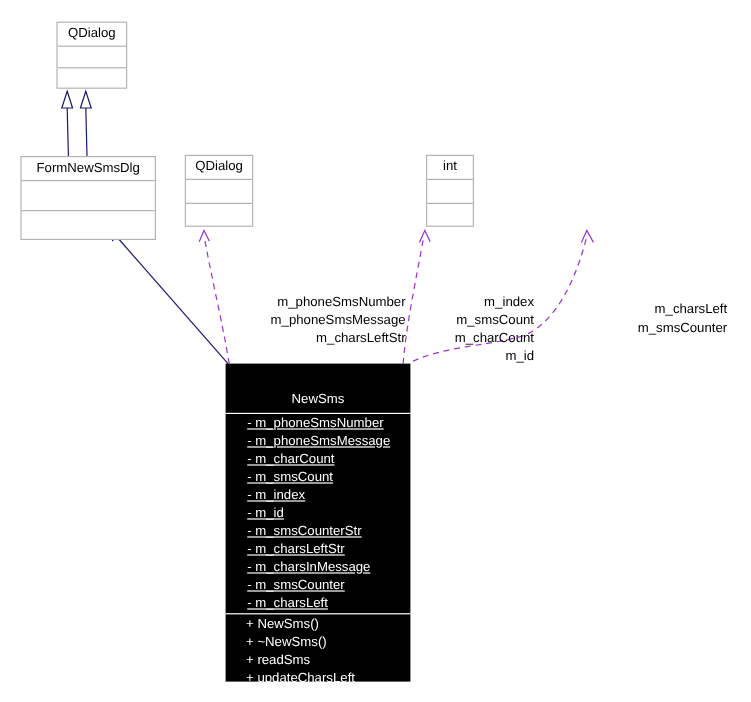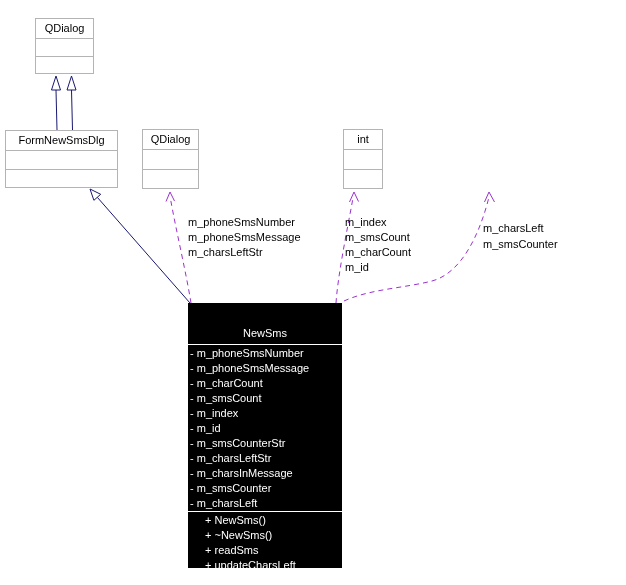--- a/index.html
+++ b/index.html
@@ -20,37 +20,37 @@
     font-size:11px;color:var(--text);
   }
   .edges{position:absolute;left:0;top:0;pointer-events:none;}
   .inh{stroke:var(--inheritance);stroke-width:1;fill:none;}
   .inh-head{stroke:var(--inheritance);stroke-width:1;fill:var(--box-bg);}
   .use{stroke:var(--usage);stroke-width:1;fill:none;stroke-dasharray:5,4;}
   .use-head{stroke:var(--usage);stroke-width:1;fill:none;}
   .cls{
     position:absolute;background:var(--box-bg);
     border:1px solid var(--box-border);box-sizing:border-box;
-    display:flex;flex-direction:column;cursor:pointer;
+    display:flex;flex-direction:column;cursor:pointer;margin-left:12px;
   }
   .cls-title{
     height:19px;line-height:19px;text-align:center;white-space:nowrap;
     border-bottom:1px solid var(--box-border);
   }
   .cls-comp{flex:1;}
   .cls-comp:not(:last-child){border-bottom:1px solid var(--box-border);}
   .focus{
     position:absolute;background:var(--focus-bg);color:var(--focus-text);
     box-sizing:border-box;
   }
   .focus-title{height:21px;line-height:21px;text-align:center;border-bottom:1px solid var(--focus-text);margin-top:20px;}
-  .focus-attrs{padding:1px 0 0 2px;border-bottom:1px solid var(--focus-text);}
+  .focus-attrs{padding:1px 0 0 18px;border-bottom:1px solid var(--focus-text);text-decoration:underline;}
   .focus-methods{padding:1px 16px 0 17px;}
   .mline{height:15px;line-height:15px;white-space:nowrap;}
-  .elabel{position:absolute;text-align:left;line-height:15px;white-space:nowrap;color:var(--text);}
+  .elabel{position:absolute;text-align:right;line-height:15px;white-space:nowrap;color:var(--text);margin-top:30px;}
   .elabel-wide{line-height:16px;}
 </style>
 </head>
 <body>
 
 <div class="canvas">
 
   <svg class="edges" width="626" height="585" viewBox="0 0 626 585">
     <g>
       <path class="inh" d="M57,130 L56,90"></path>
@@ -77,21 +77,21 @@
       <path class="use-head" d="M484.5,202 L489,192 L494.5,202"></path>
     </g>
   </svg>
 
   <div class="cls" style="left:35px;top:18px;width:59px;height:56px">
     <div class="cls-title">QDialog</div>
     <div class="cls-comp"></div>
     <div class="cls-comp"></div>
   </div>
 
-  <div class="cls" style="left:5px;top:130px;width:113px;height:58px">
+  <div class="cls" style="left:5px;top:130px;width:113px;height:70px">
     <div class="cls-title">FormNewSmsDlg</div>
     <div class="cls-comp"></div>
     <div class="cls-comp"></div>
   </div>
 
   <div class="cls" style="left:142px;top:129px;width:57px;height:60px">
     <div class="cls-title">QDialog</div>
     <div class="cls-comp"></div>
     <div class="cls-comp"></div>
   </div>

